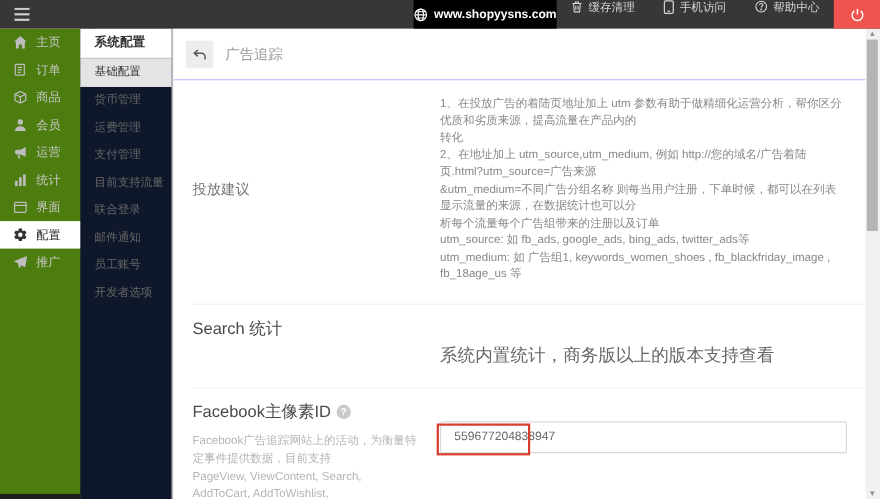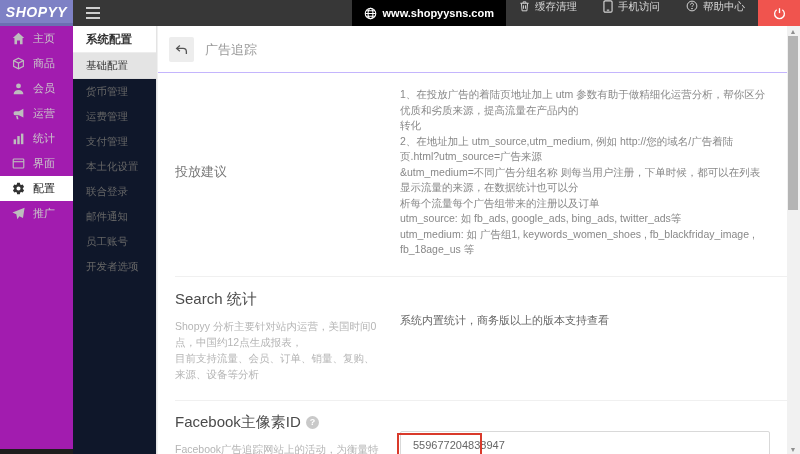--- a/index.html
+++ b/index.html
@@ -6,26 +6,26 @@
   body{width:800px;height:454px;overflow:hidden;position:relative;background:#f1f1f1;
        font-family:"Liberation Sans","DejaVu Sans",sans-serif;-webkit-font-smoothing:antialiased;}
   svg{display:block;}
 
   
   .topbar{position:absolute;left:0;top:0;width:800px;height:26px;background:#373737;display:flex;align-items:stretch;z-index:5;}
   .logo{width:73px;background:#7e81c5;color:#fff;font-weight:bold;font-style:italic;font-size:14px;
         display:flex;align-items:center;justify-content:center;letter-spacing:.5px;border-bottom:3px solid #6b6fb2;box-sizing:border-box;}
   .burger{width:40px;display:flex;align-items:center;justify-content:center;color:#cfcfcf;cursor:pointer;}
   .tb-right{margin-left:auto;display:flex;align-items:stretch;}
-  .domain{background:#000;color:#fff;display:flex;align-items:center;gap:6px;padding:0 12px;font-size:11px;font-weight:bold;}
+  .domain{background:#000;color:#fff;display:flex;align-items:center;gap:6px;padding:0 0;font-size:11px;font-weight:bold;}
   .tb-item{display:flex;align-items:flex-start;gap:5px;padding:0 13px;color:#d6d6d6;font-size:10.5px;cursor:pointer;}
   .power{width:42px;background:#f0544e;display:flex;align-items:center;justify-content:center;color:#fff;cursor:pointer;}
 
   
-  .sidebar{position:absolute;left:0;top:26px;width:91px;height:428px;background:#a21caf;}
+  .sidebar{position:absolute;left:0;top:26px;width:91px;height:428px;background:#4d7c0f;}
   .nav-item{height:25px;display:flex;align-items:center;gap:8px;padding-left:11px;color:#c9c9c9;font-size:11px;cursor:pointer;}
   .nav-item .nicon{width:14px;height:14px;display:flex;align-items:center;justify-content:center;color:#bdbdbd;}
   .nav-item.active{background:#fff;color:#222;}
   .nav-item.active .nicon{color:#333;}
   .sidebar-foot{position:absolute;bottom:0;left:0;width:73px;height:5px;background:#1e1e1e;}
 
   
   .subbar{position:absolute;left:73px;top:26px;width:84px;height:428px;background:#0f172a;border-right:1px solid #e4e4e4;box-sizing:border-box;}
   .sub-title{height:26px;line-height:26px;padding-left:13px;font-size:11.5px;font-weight:bold;color:#333;background:#fff;border-bottom:1px solid #ededed;}
   .sub-item{height:25px;line-height:25px;padding-left:13px;font-size:10.5px;color:#666;cursor:pointer;}
@@ -46,41 +46,40 @@
   .sec-desc{font-size:10.5px;line-height:16px;color:#b5b5b5;white-space:pre-line;margin-top:9px;}
   .pre{white-space:pre-line;}
   .help-badge{display:inline-flex;width:13px;height:13px;border-radius:50%;background:#c9c9c9;color:#fff;
               font-size:9px;font-weight:bold;align-items:center;justify-content:center;margin-left:5px;flex:0 0 13px;}
 
   .row-suggest{padding:14px 0 18px;}
   .row-suggest .col-l{align-self:center;font-size:13px;color:#777;}
   .suggest-text{font-size:10.5px;line-height:15.5px;color:#888;}
 
   .row-shopyy{padding:13px 0 18px;}
-  .note{font-size:11px;color:#666;padding-top:23px;}
+  .note{font-size:16px;color:#666;padding-top:23px;}
 
   .row-fb{padding:12px 0 17px;}
   .row-fb .col-r{padding-top:18px;}
   .input{width:100%;box-sizing:border-box;height:29px;border:1px solid #d9d9d9;border-radius:2px;background:#fff;
          font-size:11px;color:#666;padding:0 12px;outline:none;font-family:"Liberation Sans","DejaVu Sans",sans-serif;}
   .input::placeholder{color:#9c9c9c;opacity:1;}
   .fb-wrap{position:relative;}
   .red-box{position:absolute;left:-3px;top:2px;width:81px;height:25px;border:2px solid #d93a2b;pointer-events:none;}
 
   
   .scrollbar{position:absolute;right:1px;top:26px;width:12px;height:428px;background:#f1f1f1;}
   .sb-arrow{height:10px;display:flex;align-items:center;justify-content:center;font-size:7px;color:#8f8f8f;cursor:pointer;}
   .sb-thumb{position:absolute;left:1px;top:10px;width:10px;height:174px;background:#b4b4b4;cursor:grab;}
   .sb-arrow.down{position:absolute;bottom:0;left:0;width:12px;}
 </style>
 </head>
 <body>
 
 <div class="topbar">
-  <div class="logo">SHOPYY</div>
   <div class="burger">
     <svg width="14" height="12" viewBox="0 0 14 12" fill="currentColor">
         <rect y="0" width="14" height="2"></rect>
         <rect y="5" width="14" height="2"></rect>
         <rect y="10" width="14" height="2"></rect>
       </svg>
   </div>
   <div class="tb-right">
     <div class="domain">
       <span>
@@ -134,20 +133,29 @@
   <div class="nav-item">
     <span class="nicon">
         <svg width="13" height="13" viewBox="0 0 16 16" fill="currentColor">
           <path d="M8 1l7 6.3h-2V15H9.8v-4.6H6.2V15H3V7.3H1z"></path>
         </svg>
       </span>
     <span>主页</span>
   </div>
   <div class="nav-item">
     <span class="nicon">
+        <svg width="12" height="13" viewBox="0 0 16 16" fill="none" stroke="currentColor" stroke-width="1.5">
+          <rect x="2.5" y="1.5" width="11" height="13" rx="1"></rect>
+          <path d="M5.5 5h5M5.5 8h5M5.5 11h3.5"></path>
+        </svg>
+      </span>
+    <span>订单</span>
+  </div>
+  <div class="nav-item">
+    <span class="nicon">
         <svg width="13" height="13" viewBox="0 0 16 16" fill="none" stroke="currentColor" stroke-width="1.4">
           <path d="M8 1.5l6 3v7l-6 3-6-3v-7z"></path>
           <path d="M2 4.5l6 3 6-3M8 7.5V14"></path>
         </svg>
       </span>
     <span>商品</span>
   </div>
   <div class="nav-item">
     <span class="nicon">
         <svg width="13" height="13" viewBox="0 0 16 16" fill="currentColor">
@@ -203,21 +211,21 @@
   </div>
   <div class="sidebar-foot"></div>
 </div>
 
 <div class="subbar">
   <div class="sub-title">系统配置</div>
   <div class="sub-item active">基础配置</div>
   <div class="sub-item">货币管理</div>
   <div class="sub-item">运费管理</div>
   <div class="sub-item">支付管理</div>
-  <div class="sub-item">本土化设置</div>
+  <div class="sub-item">目前支持流量</div>
   <div class="sub-item">联合登录</div>
   <div class="sub-item">邮件通知</div>
   <div class="sub-item">员工账号</div>
   <div class="sub-item">开发者选项</div>
 </div>
 
 <div class="main">
   <div class="page-header">
     <div class="back-btn">
       <span>
@@ -241,22 +249,20 @@
 &amp;utm_medium=不同广告分组名称 则每当用户注册，下单时候，都可以在列表显示流量的来源，在数据统计也可以分
 析每个流量每个广告组带来的注册以及订单
 utm_source: 如 fb_ads, google_ads, bing_ads, twitter_ads等
 utm_medium: 如 广告组1, keywords_women_shoes , fb_blackfriday_image , fb_18age_us 等</div>
       </div>
     </div>
 
     <div class="row row-shopyy">
       <div class="col-l">
         <div class="sec-title">Search 统计</div>
-        <div class="sec-desc">Shopyy 分析主要针对站内运营，美国时间0点，中国约12点生成报表，
-目前支持流量、会员、订单、销量、复购、来源、设备等分析</div>
       </div>
       <div class="col-r">
         <div class="note">系统内置统计，商务版以上的版本支持查看</div>
       </div>
     </div>
 
     <div class="row row-fb">
       <div class="col-l">
         <div class="sec-title">
           <span>Facebook主像素ID</span>

